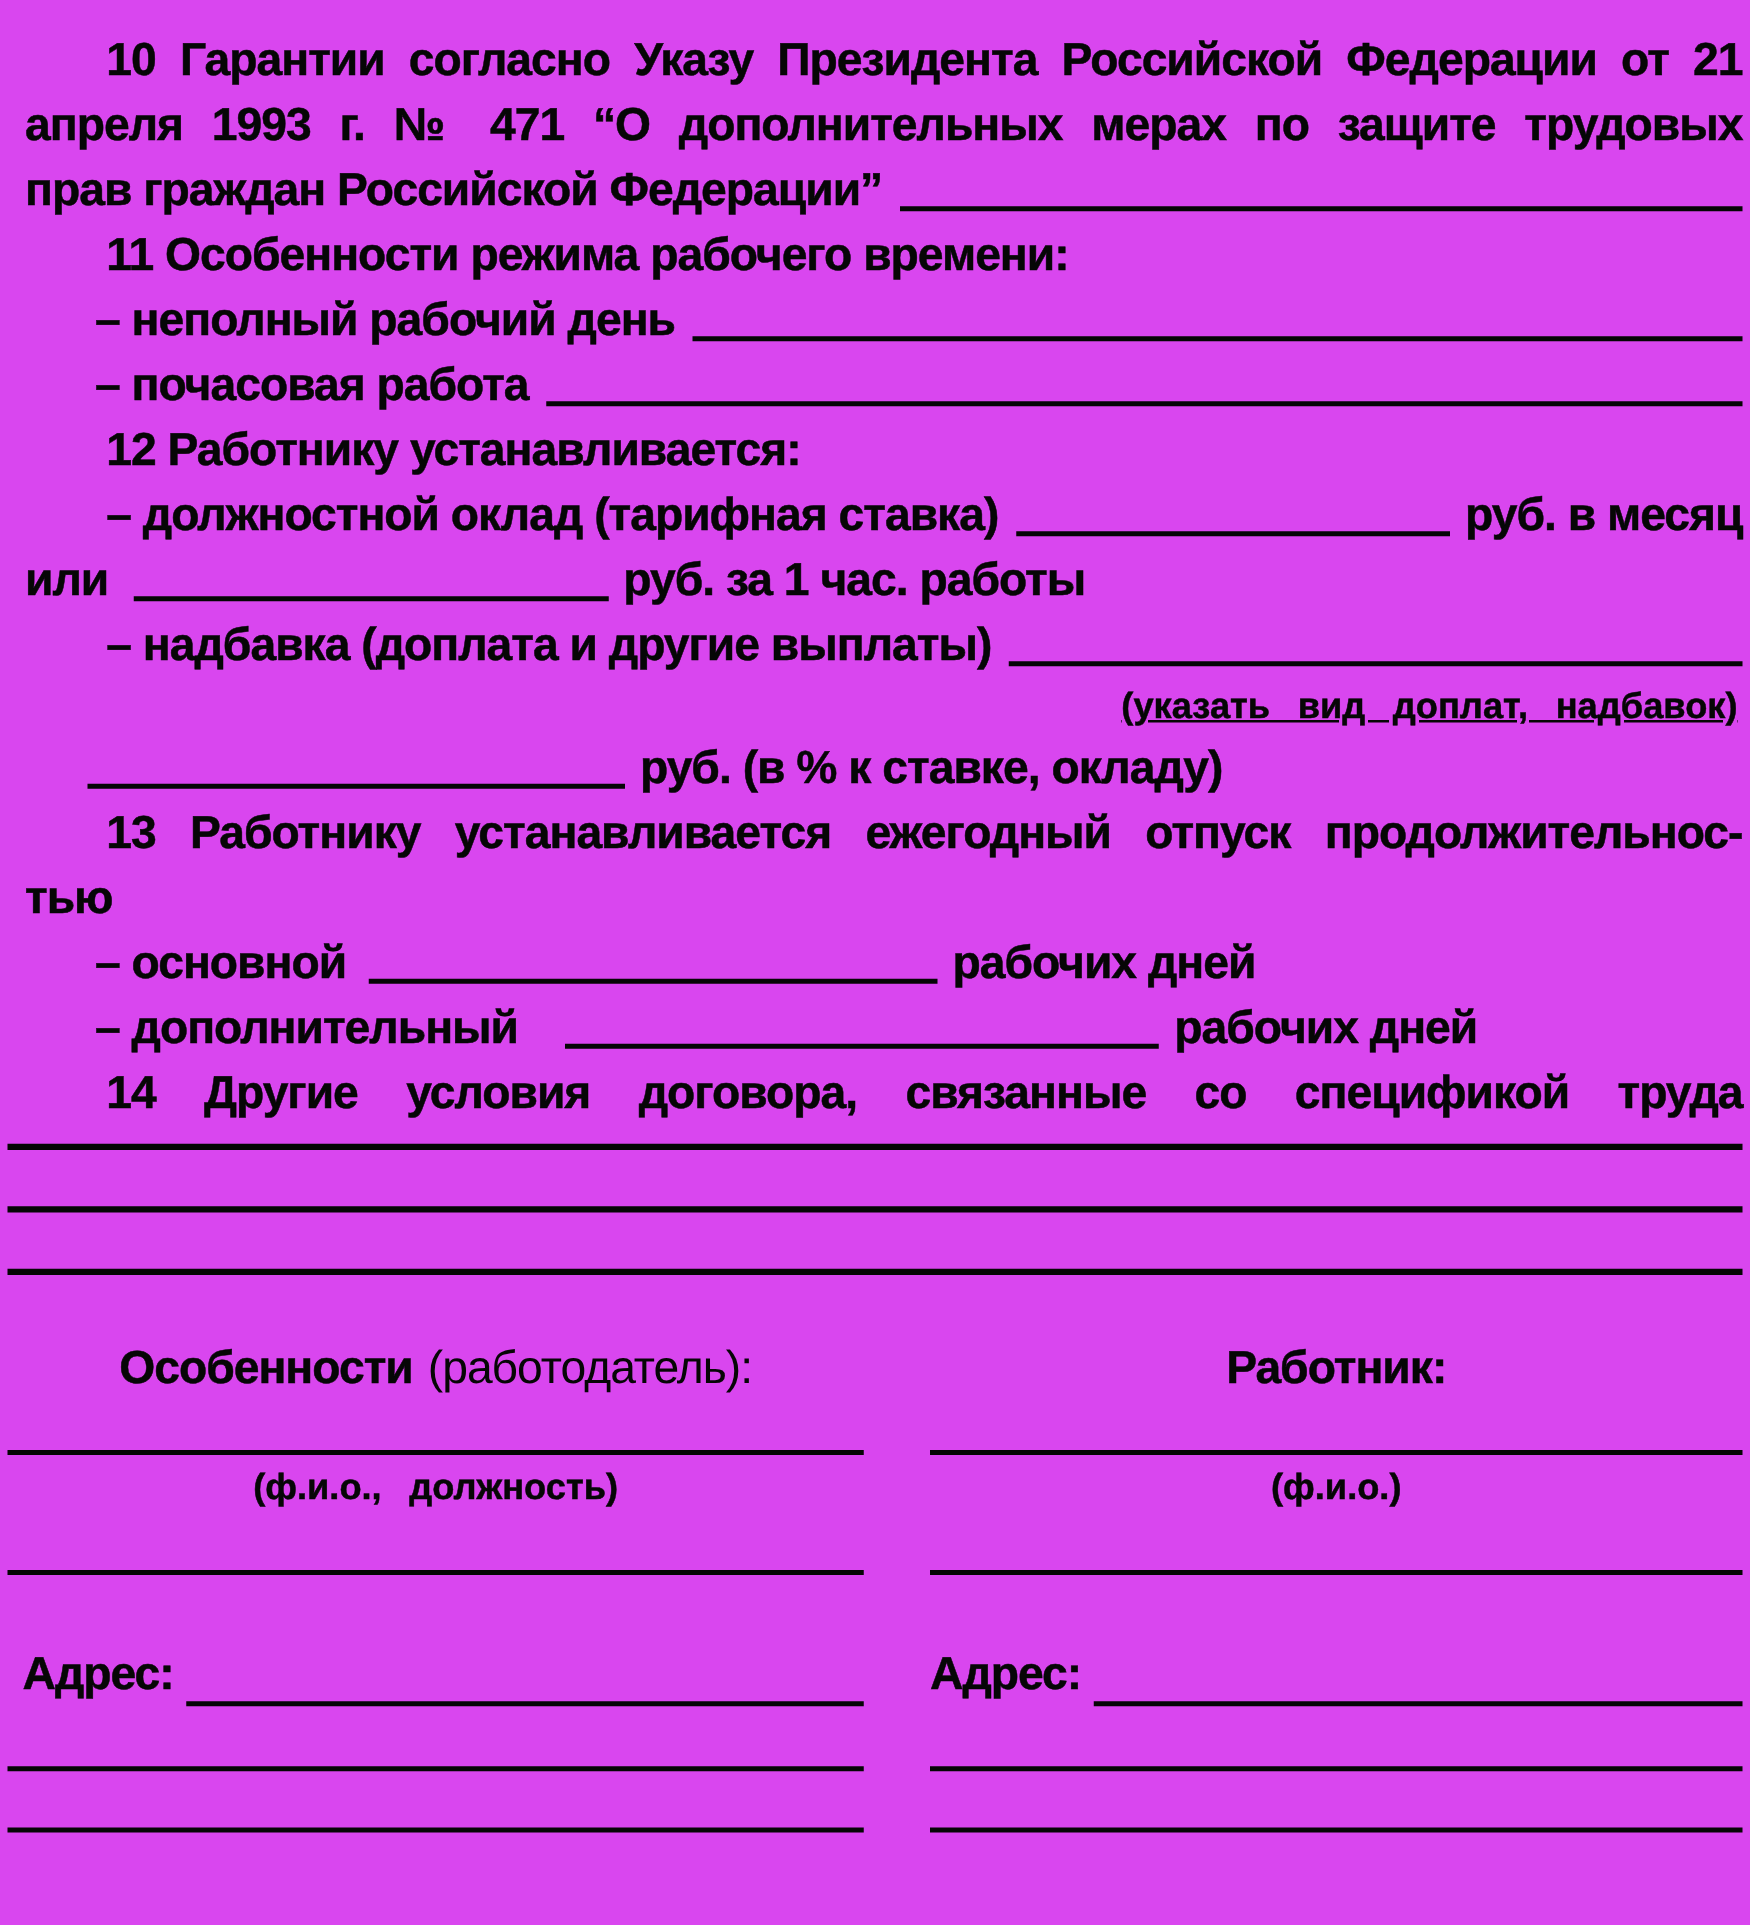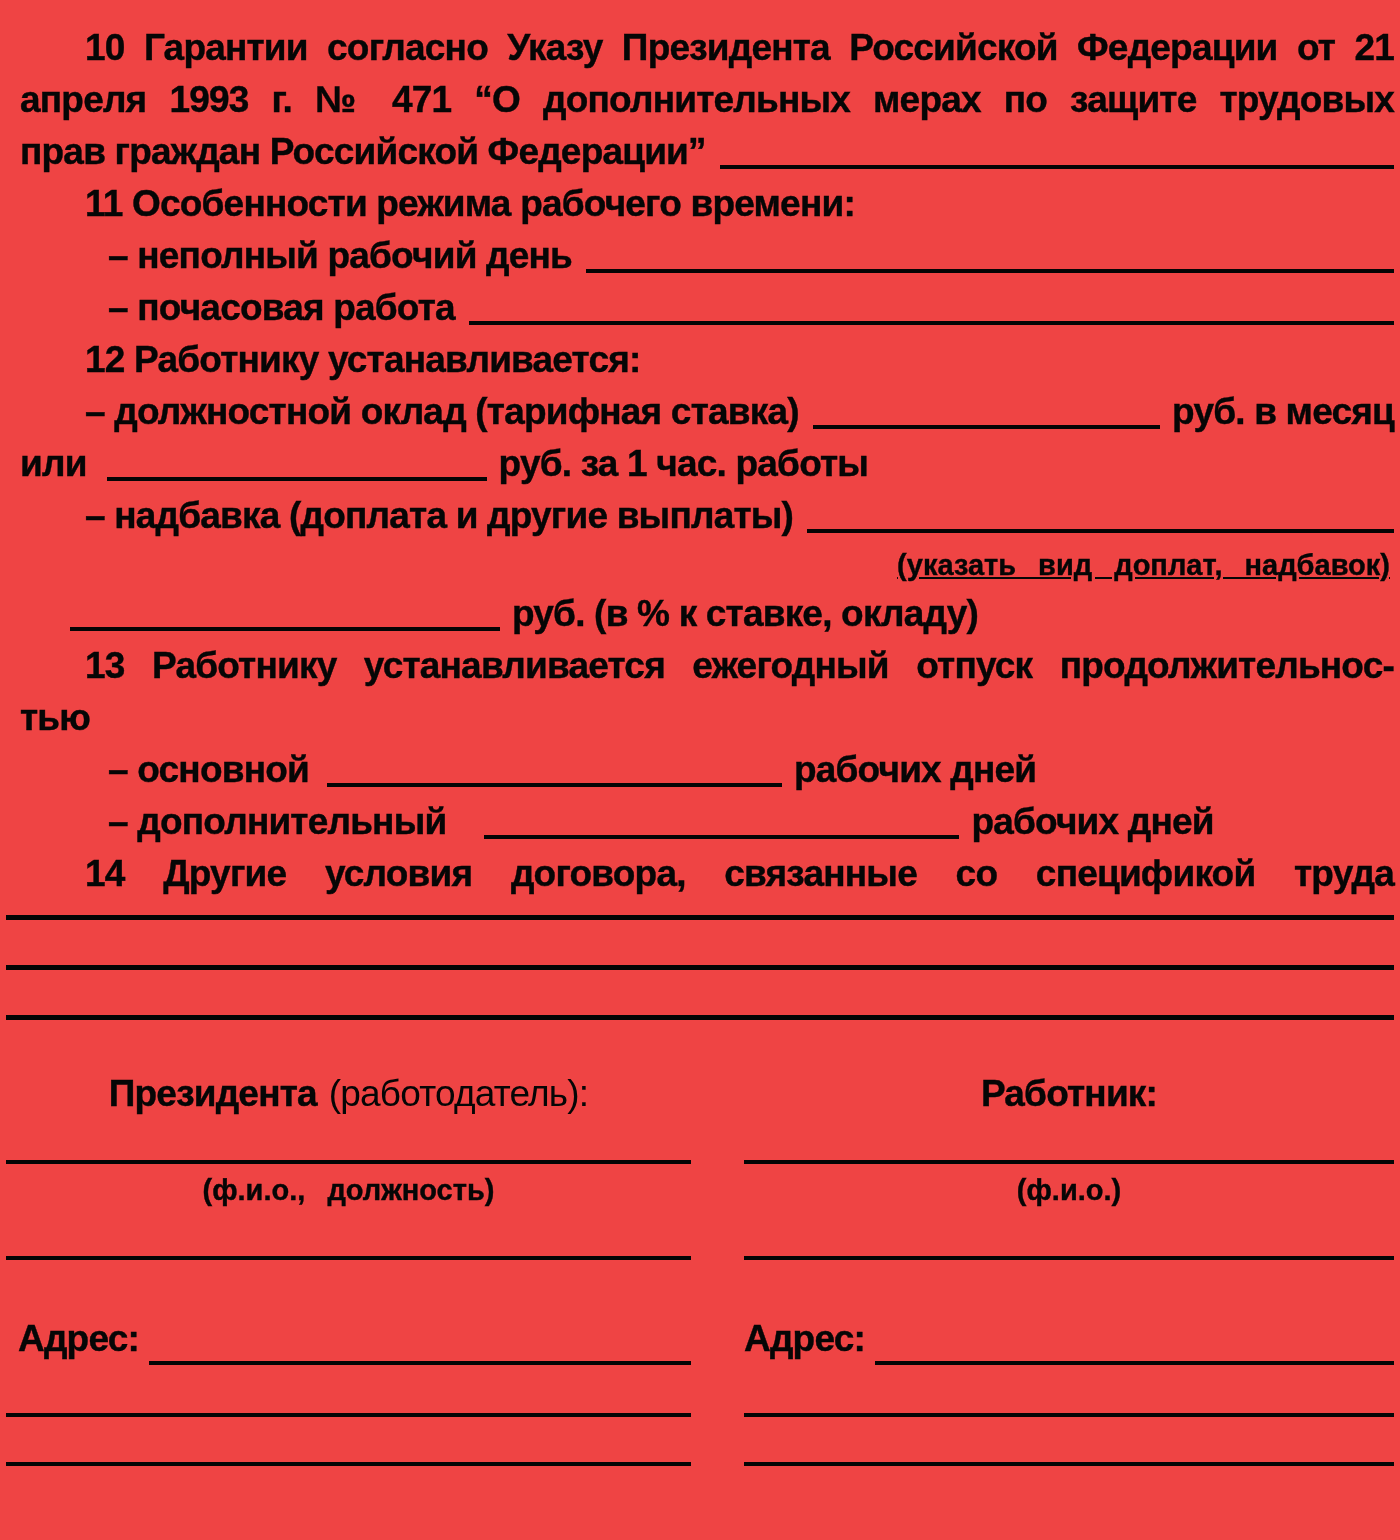--- a/index.html
+++ b/index.html
@@ -1,30 +1,30 @@
 <!DOCTYPE html>
 <html><head>
 <meta charset="utf-8">
 <style>
   html,body{margin:0;padding:0;background:#fff;}
   .page{
     width:1400px;height:1540px;box-sizing:border-box;
-    padding-top:22px;background:#ef4444;color:#060606;
+    padding-top:22px;background:#d946ef;color:#060606;
     font-family:"Liberation Sans","DejaVu Sans",sans-serif;
     font-weight:700;font-size:37px;letter-spacing:-0.8px;
     -webkit-text-stroke:0.4px #060606;
     overflow:hidden;
   }
   .row{height:52px;line-height:52px;display:flex;align-items:stretch;
        padding:0 6px 0 20px;white-space:nowrap;}
   .jrow{height:52px;line-height:52px;display:block;
         padding:0 6px 0 20px;text-align:justify;text-align-last:justify;
         text-justify:inter-word;white-space:nowrap;}
   .ind{padding-left:85px;}
-  .ind80{padding-left:108px;text-align:center;}
+  .ind80{padding-left:76px;text-align:center;}
   .blank{flex:1 1 auto;border-bottom:4px solid #050505;margin-bottom:9px;margin-left:14px;}
   .blank.nogrow{flex:0 0 auto;}
   .sfx{margin-left:12px;}
   .noterow{height:46px;line-height:46px;text-align:right;padding:0 10px 0 0;
            font-size:29px;letter-spacing:0;word-spacing:14px;text-decoration:underline;}
   .divider{margin:0 6px;border-bottom:5px solid #050505;}
   .d1{height:15px;} .d2{height:45px;} .d3{height:45px;}
   .sig{padding:0 6px;}
   .sigrow{display:flex;justify-content:space-between;}
   .lc{width:685px;} .rc{width:650px;}
@@ -112,21 +112,21 @@
   <div class="jrow ind">14 Другие условия договора, связанные со спецификой труда</div>
 
   <div class="divider d1"></div>
   <div class="divider d2"></div>
   <div class="divider d3"></div>
 
   <div class="sig">
 
     <div class="sigrow headrow">
       <div class="lc">
-        <span>Президента</span><span class="reg">(работодатель):</span>
+        <span>Особенности</span><span class="reg">(работодатель):</span>
       </div>
       <div class="rc">Работник:</div>
     </div>
 
     <div class="sigrow linerow lr1">
       <div class="lc sline"></div>
       <div class="rc sline"></div>
     </div>
 
     <div class="sigrow caprow">

